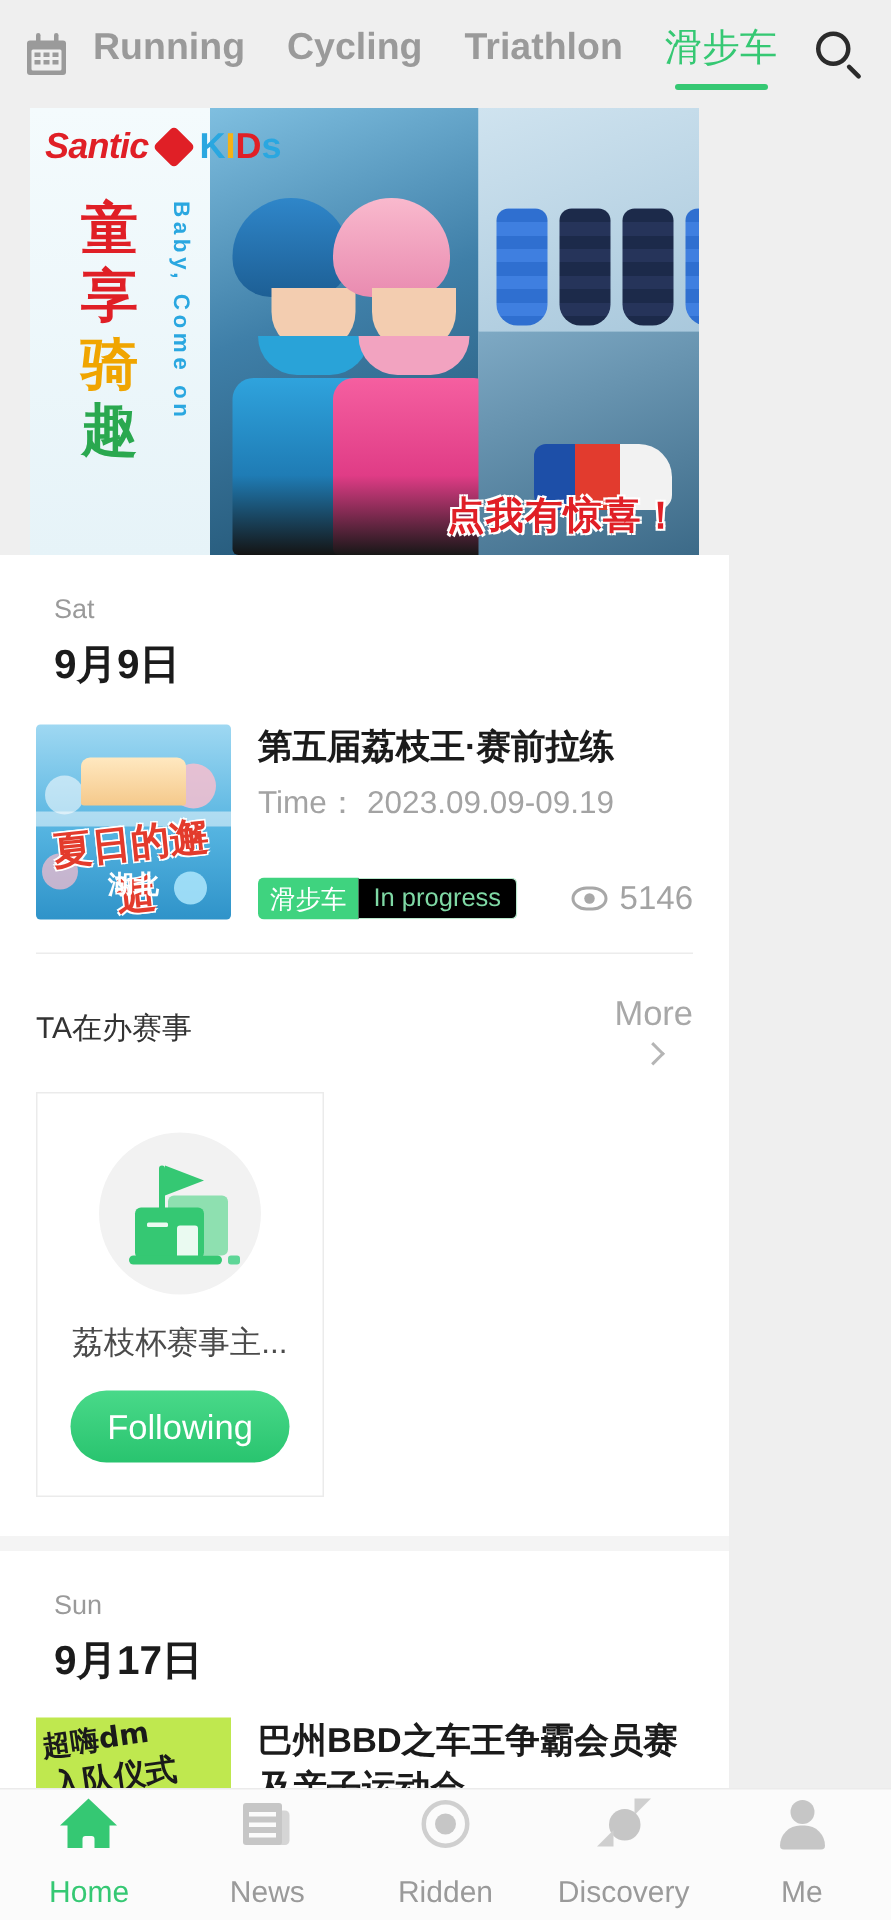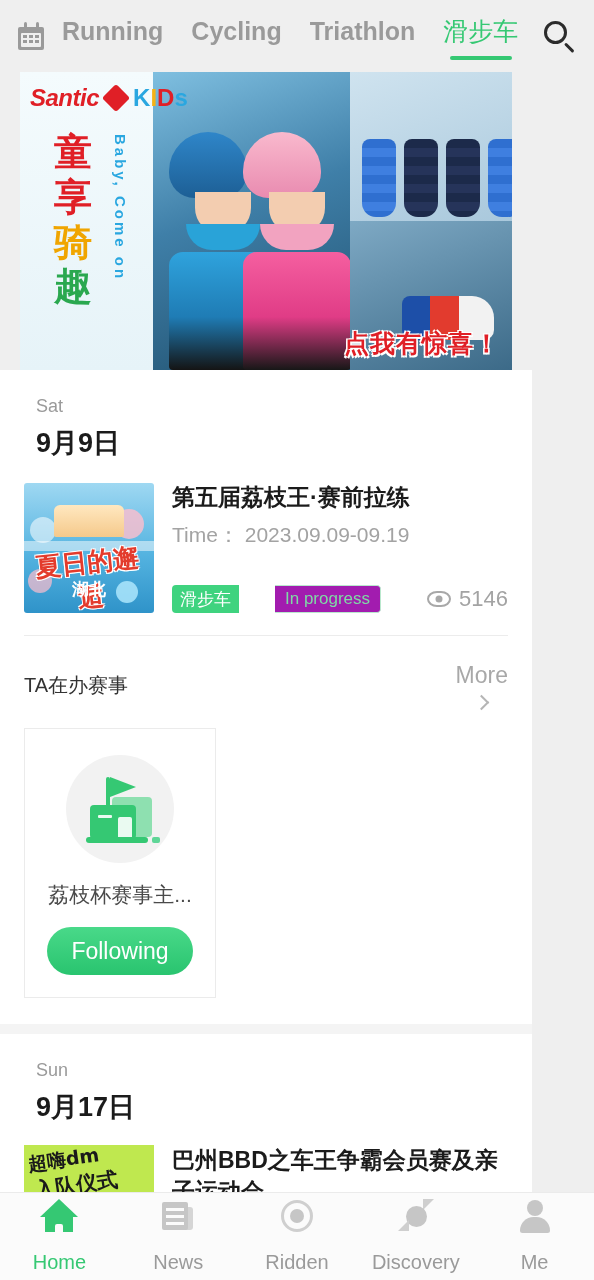--- a/index.html
+++ b/index.html
@@ -2,21 +2,21 @@
 <html><head>
 <meta charset="utf-8">
 <style>
   * { box-sizing: border-box; margin: 0; padding: 0; }
   html, body {
     width: 594px; height: 1280px;
     font-family: "Liberation Sans", "DejaVu Sans", sans-serif;
     background: #efefef;
     overflow: hidden;
   }
-  #app { width: 532px; height: 1280px; position: relative; background: #efefef; }
+  #app { width: 486px; height: 1280px; position: relative; background: #efefef; }
 
   
   .topbar {
     height: 72px; background: #efefef;
     display: flex; align-items: center; padding: 0 14px;
   }
   .cal-icon { width: 34px; height: 34px; flex: 0 0 34px; position: relative; }
   .cal-body {
     position: absolute; left: 4px; top: 8px; width: 26px; height: 23px;
     background: #9a9a9a; border-radius: 2px;
@@ -183,22 +183,22 @@
   .event-foot {
     position: absolute; left: 18px; right: 0; bottom: 0;
     display: flex; align-items: center; justify-content: space-between;
   }
   .badge { display: inline-flex; align-items: stretch; height: 28px; border-radius: 4px; overflow: hidden; }
   .badge .b-left {
     background: #3fd37f; color: #fff; font-size: 17px; display: flex; align-items: center;
     padding: 0 8px;
   }
   .badge .b-right {
-    background: #a21caf; color: #7fd9a5; font-size: 17px; display: flex; align-items: center;
-    padding: 0 10px; border: 1px solid #b9e8cd; border-left: none; border-radius: 0 4px 4px 0; margin-left: 36px;
+    background: #000000; color: #7fd9a5; font-size: 17px; display: flex; align-items: center;
+    padding: 0 10px; border: 1px solid #b9e8cd; border-left: none; border-radius: 0 4px 4px 0;
   }
   .views { display: flex; align-items: center; gap: 8px; color: #a3a3a3; font-size: 22px; }
   .eye { width: 24px; height: 16px; position: relative; }
   .eye .outer {
     position: absolute; inset: 0; border: 2px solid #a8a8a8;
     border-radius: 50% 50% 50% 50% / 60% 60% 60% 60%;
   }
   .eye .pupil {
     position: absolute; left: 50%; top: 50%; transform: translate(-50%,-50%);
     width: 7px; height: 7px; border-radius: 50%; background: #a8a8a8;

